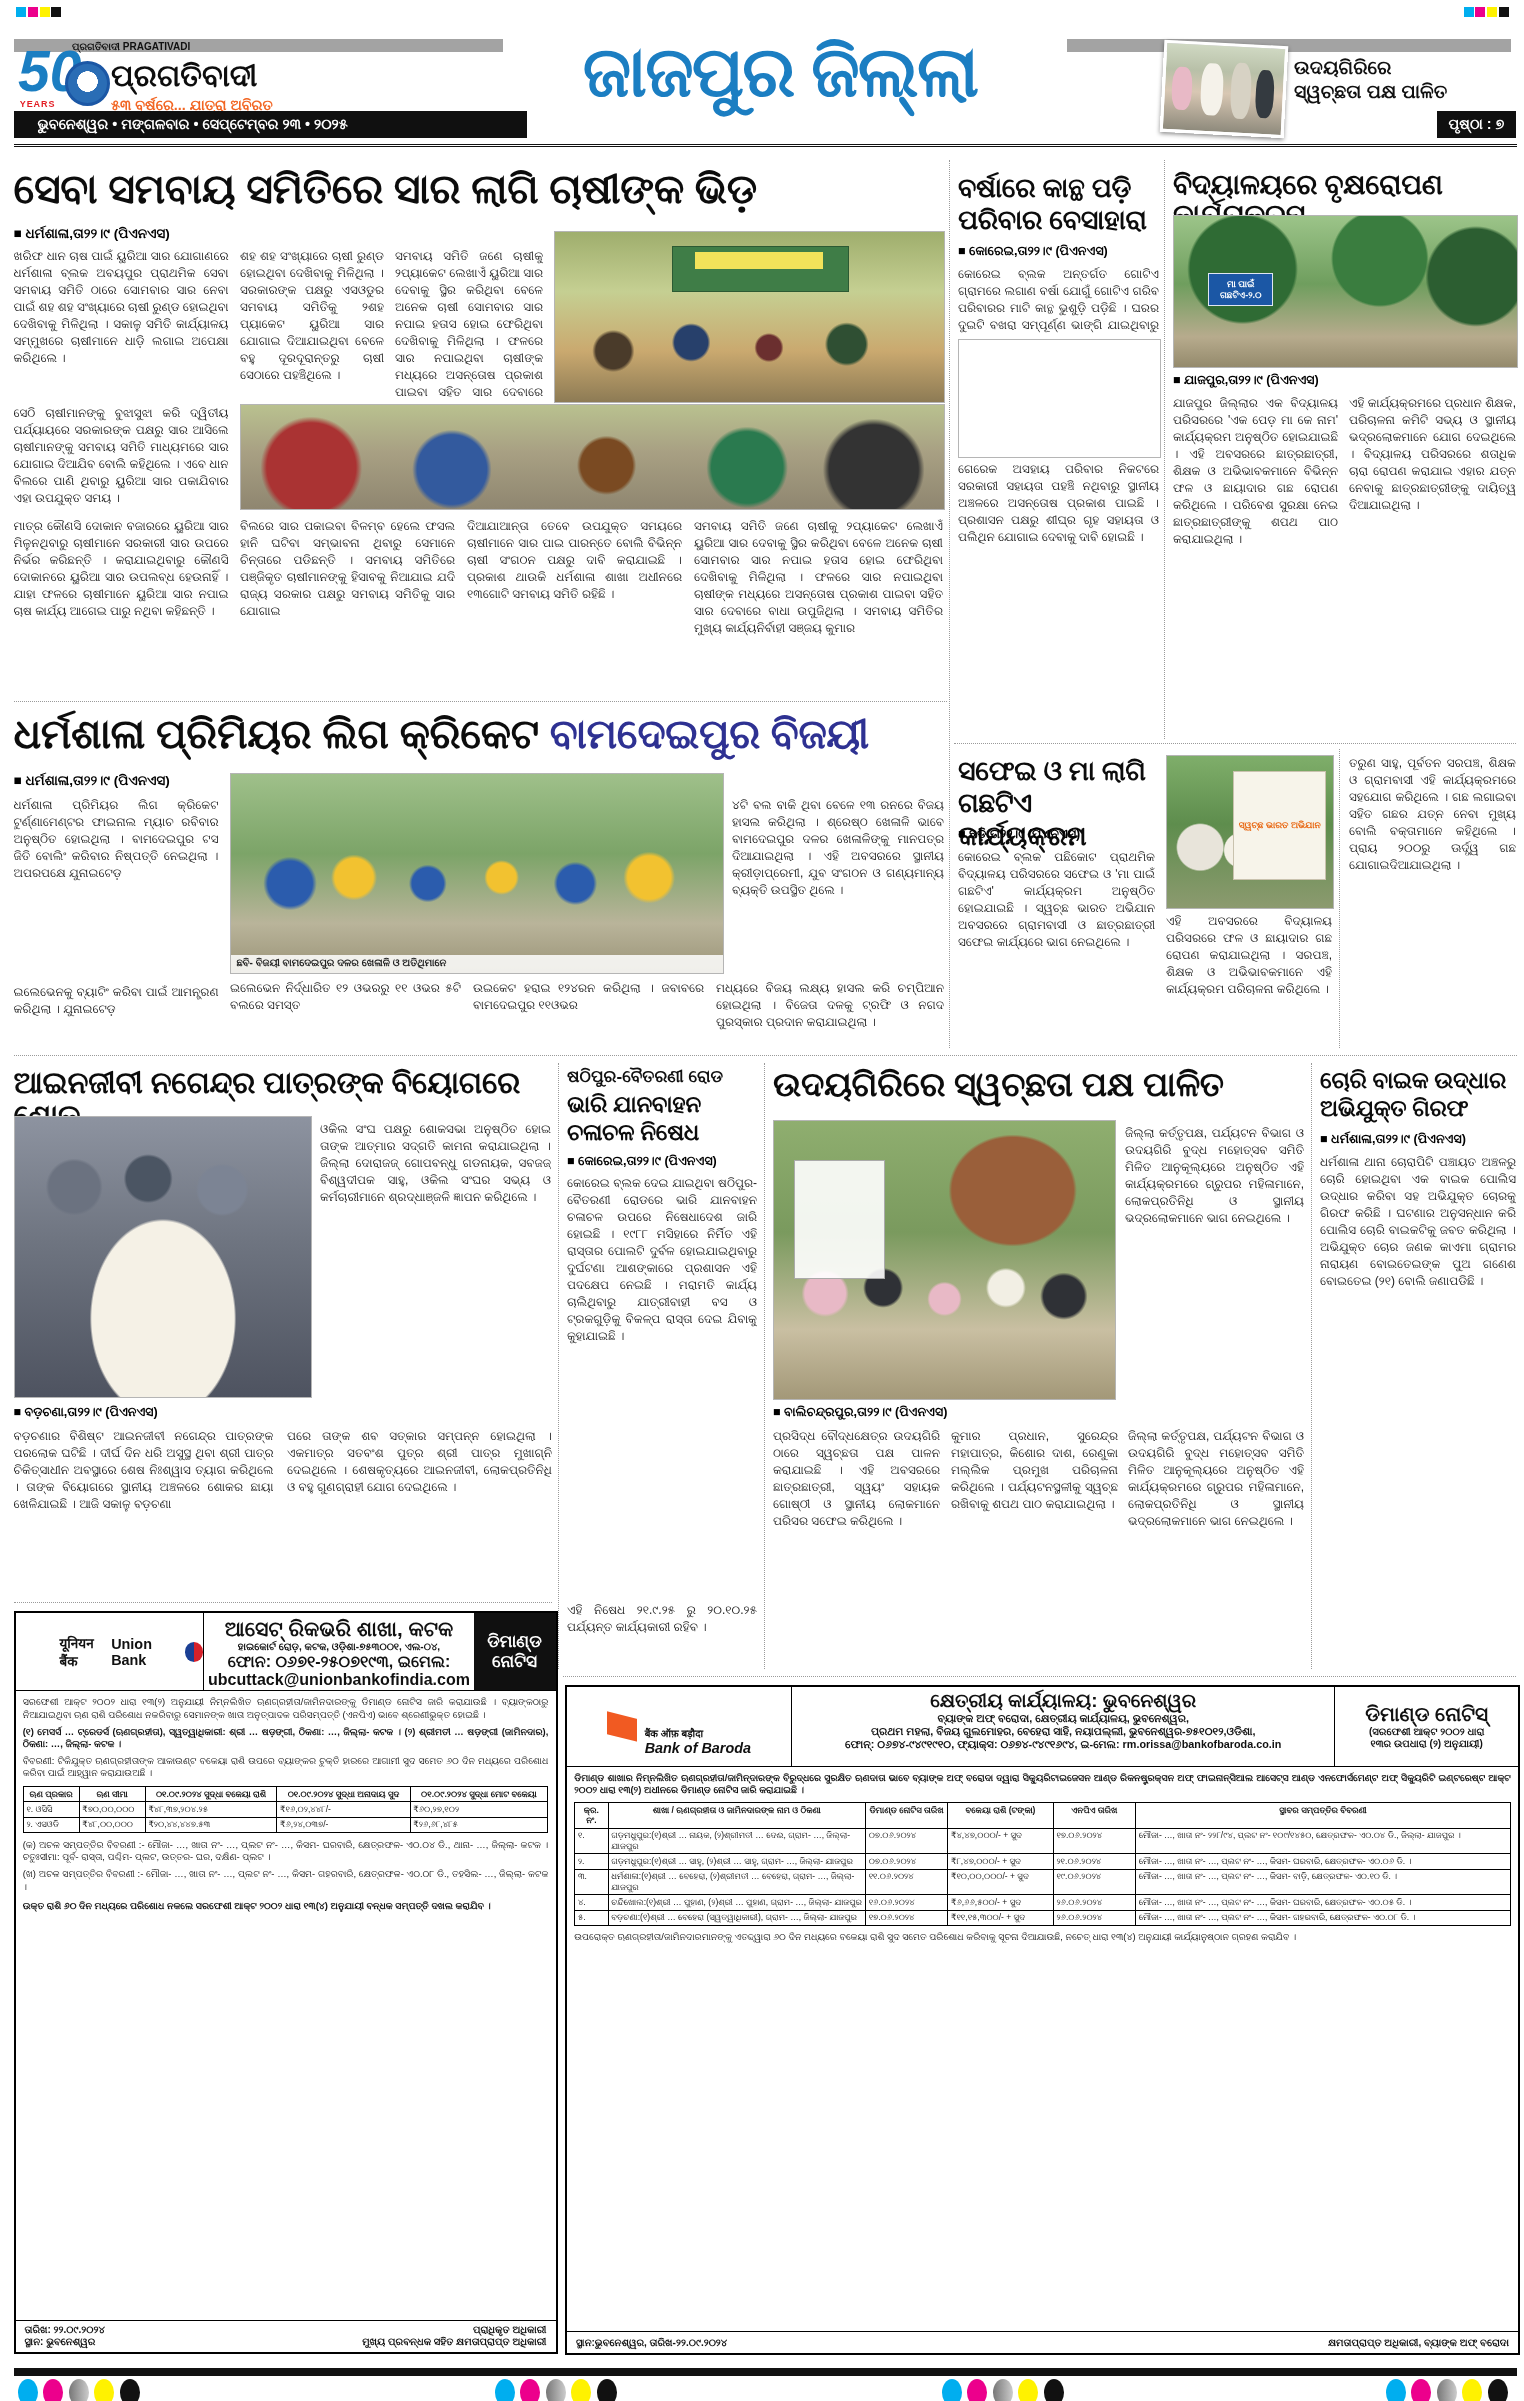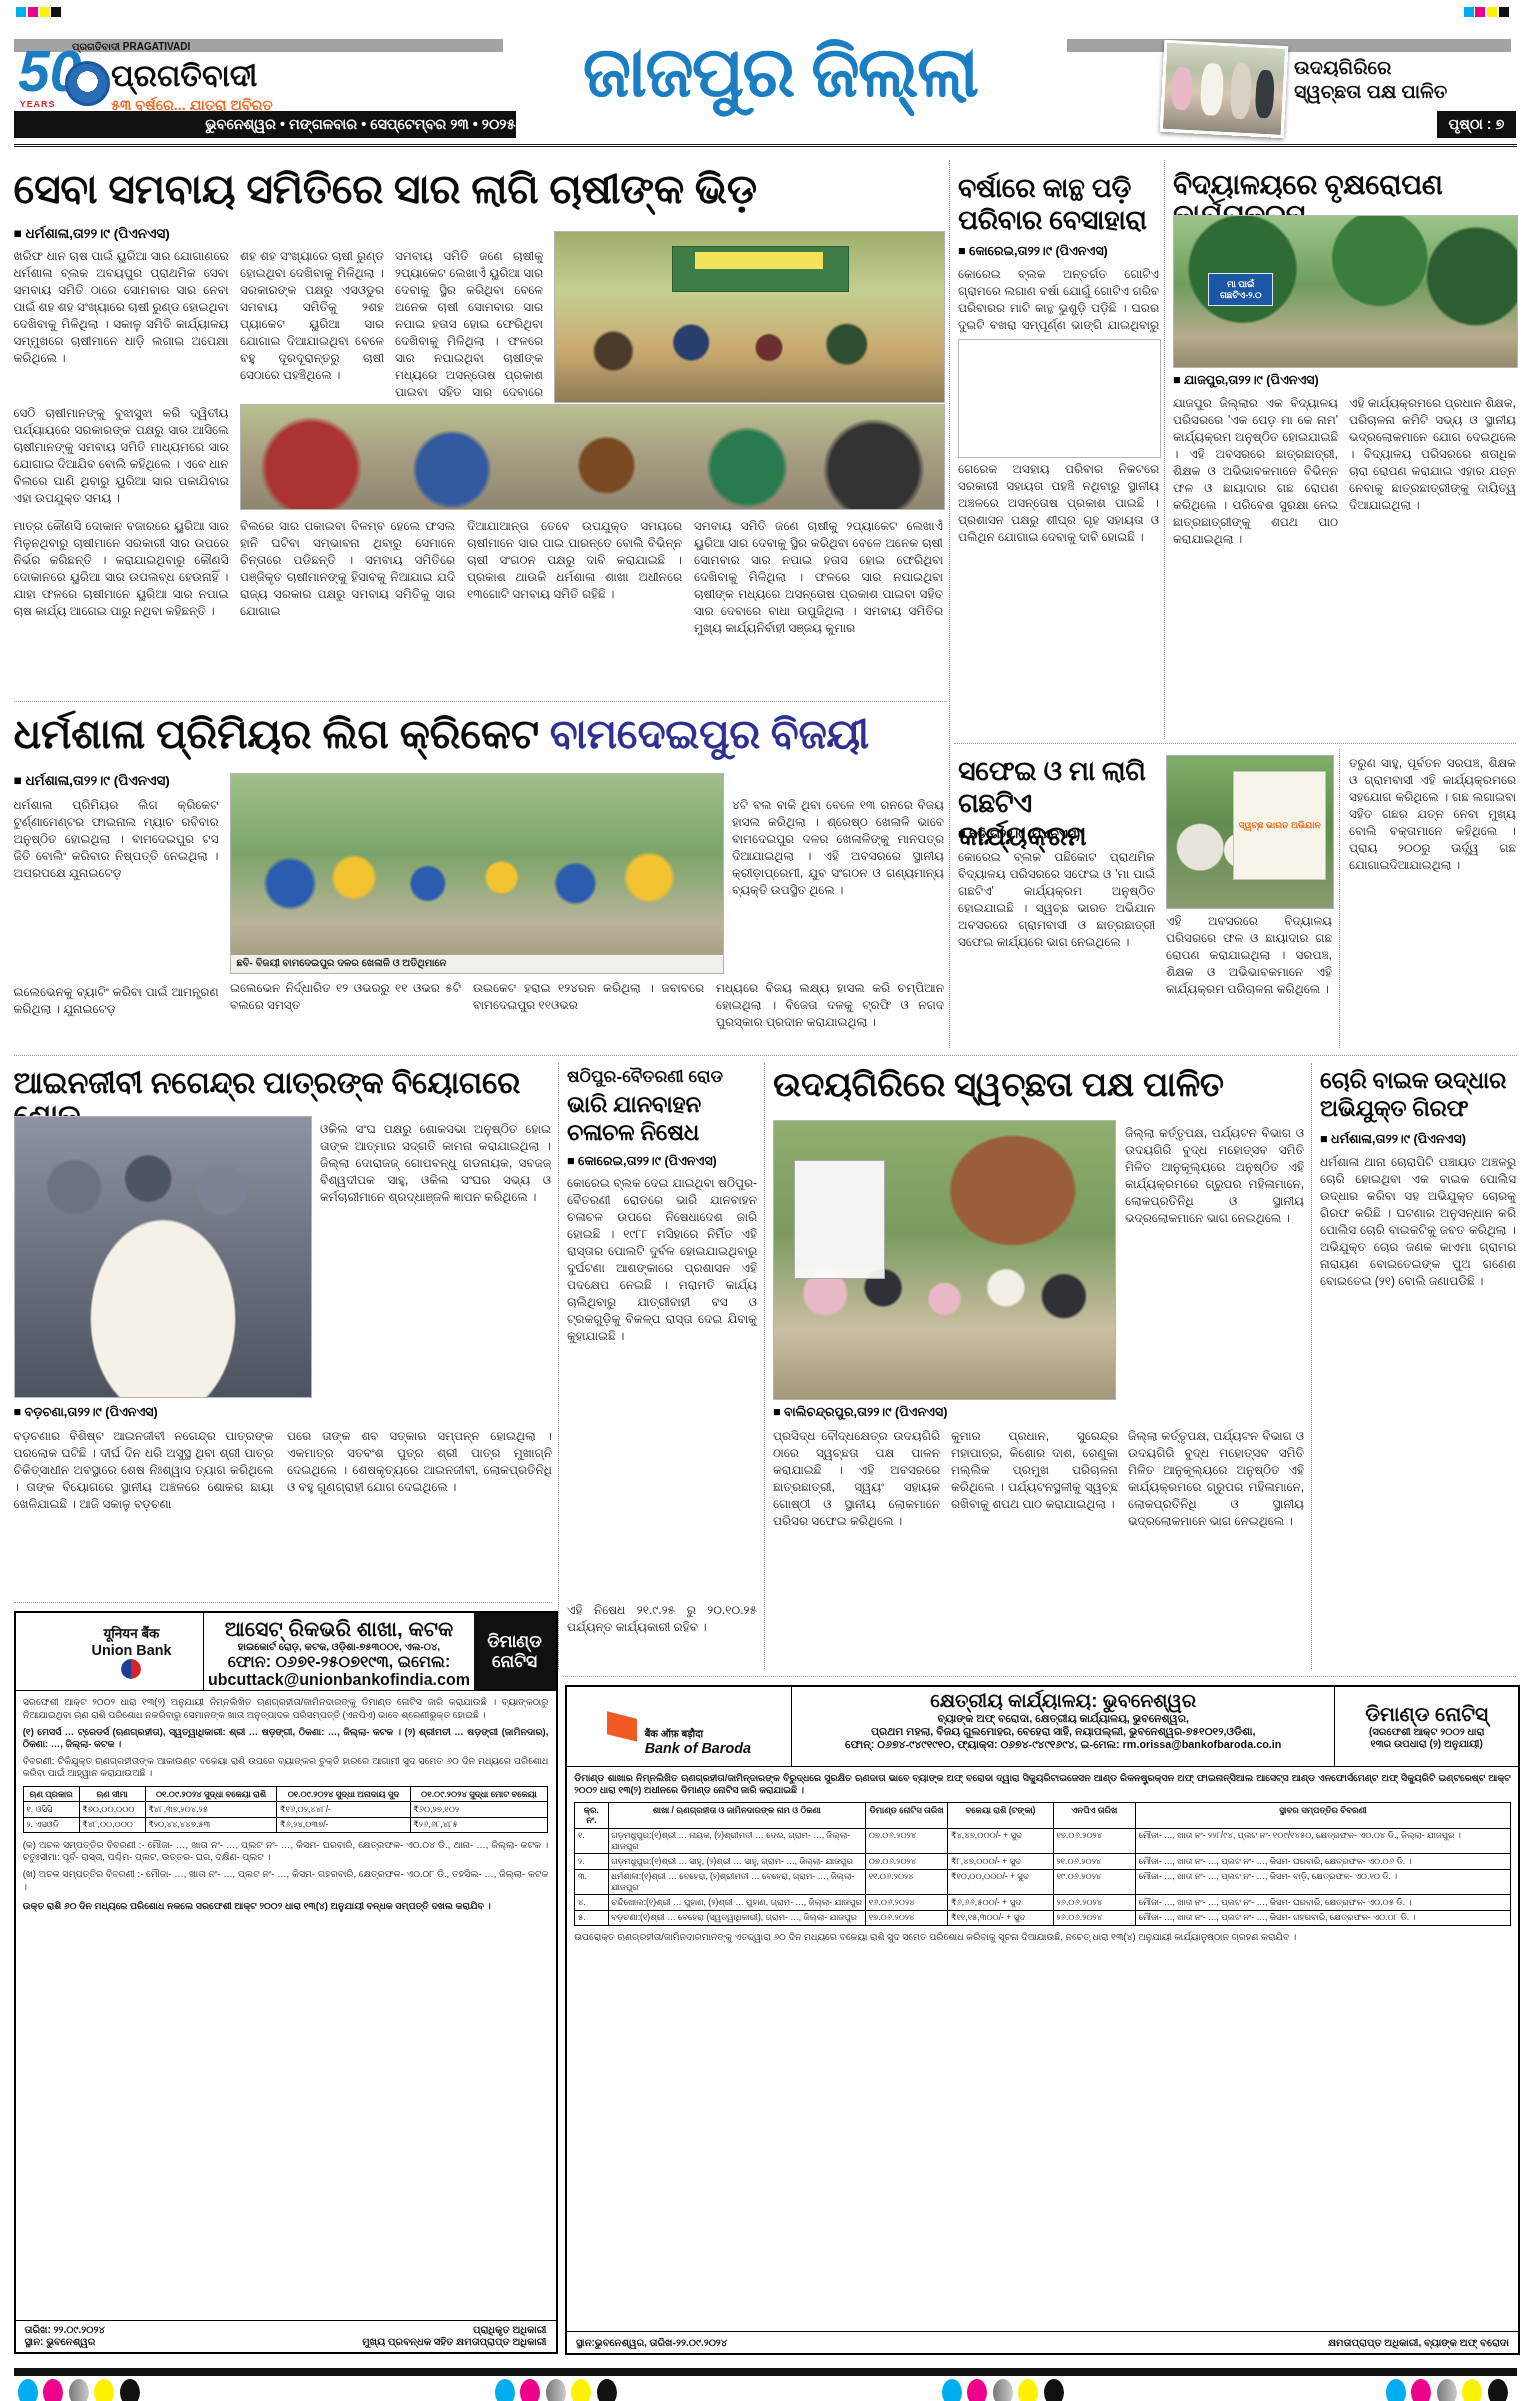--- a/index.html
+++ b/index.html
@@ -62,21 +62,21 @@
     <span class="abs" style="left:7.2px;top:23px;width:20px;height:43px;border-radius:40%;background:#e8b9c6;"></span>
     <span class="abs" style="left:36px;top:18px;width:21.5px;height:52px;border-radius:40%;background:#f5f2ea;"></span>
     <span class="abs" style="left:66px;top:16px;width:20px;height:56px;border-radius:40%;background:#d7d2c4;"></span>
     <span class="abs" style="left:91px;top:21.5px;width:18px;height:48px;border-radius:40%;background:#343a40;"></span>
   </div>
   <div class="abs" style="left:1294px;top:56px;width:215px;font-size:19px;font-weight:800;line-height:1.25;">
     <div>ଉଦୟଗିରିରେ</div>
     <div>ସ୍ୱଚ୍ଛତା ପକ୍ଷ ପାଳିତ</div>
   </div>
 
-  <div class="abs blackbar" style="left:13.5px;top:111px;width:489px;height:27px;padding-left:13px;font-size:14.4px;font-weight:700;justify-content:flex-end;">
+  <div class="abs blackbar" style="left:13.5px;top:111px;width:489px;height:27px;padding-left:24px;font-size:14.4px;font-weight:700;">
     <span>ଭୁବନେଶ୍ୱର • ମଙ୍ଗଳବାର • ସେପ୍ଟେମ୍ବର ୨୩ • ୨୦୨୫</span>
   </div>
   <div class="abs blackbar" style="left:1437px;top:111px;width:79px;height:27px;justify-content:center;font-size:14.4px;font-weight:700;">
     <span>ପୃଷ୍ଠା : ୭</span>
   </div>
 
   <div class="abs" style="left:13.5px;top:144px;width:1503px;height:0;border-top:3.6px double #111;"></div>
 
   <div class="dotv" style="left:949px;top:160px;height:888px;"></div>
   <div class="dotv" style="left:1164px;top:160px;height:579px;"></div>
@@ -226,21 +226,21 @@
     <div>ଅଭିଯୁକ୍ତ ଗିରଫ</div>
   </div>
   <div class="abs dl" style="left:1320px;top:1132px;font-size:12.6px;">■ ଧର୍ମଶାଳା,ତା୨୨।୯ (ପିଏନଏସ)</div>
   <div class="col" style="left:1320px;top:1154px;width:196px;height:515px;">ଧର୍ମଶାଳା ଥାନା ଚୋରାପିଟି ପଞ୍ଚାୟତ ଅଞ୍ଚଳରୁ ଚୋରି ହୋଇଥିବା ଏକ ବାଇକ ପୋଲିସ ଉଦ୍ଧାର କରିବା ସହ ଅଭିଯୁକ୍ତ ଚୋରକୁ ଗିରଫ କରିଛି । ଘଟଣାର ଅନୁସନ୍ଧାନ କରି ପୋଲିସ ଚୋରି ବାଇକଟିକୁ ଜବତ କରିଥିଲା । ଅଭିଯୁକ୍ତ ଚୋର ଜଣକ କାଏମା ଗ୍ରାମର ନାରାୟଣ ବୋଇତେଇଙ୍କ ପୁଅ ଗଣେଶ ବୋଇତେଇ (୨୧) ବୋଲି ଜଣାପଡିଛି ।</div>
 
   <div class="doth" style="left:13.5px;top:1602px;width:538px;"></div>
   <div class="doth" style="left:563px;top:1676px;width:953px;"></div>
 
   <div class="noticebox" style="left:13.5px;top:1611px;width:540px;height:739px;">
     <div style="display:flex;border-bottom:1.8px solid #000;height:77px;">
-      <div style="width:151px;border-right:1.8px solid #000;display:flex;flex-direction:column;align-items:center;justify-content:center;margin-left:44px;">
+      <div style="width:151px;border-right:1.8px solid #000;display:flex;flex-direction:row;align-items:center;justify-content:center;margin-left:44px;">
         <span style="font-size:13.5px;font-weight:800;">यूनियन बैंक</span>
         <span style="font-size:14.4px;font-weight:800;">Union Bank</span>
         <span style="width:20px;height:20px;border-radius:50%;background:conic-gradient(#d6212a 0 50%,#1b3f94 50% 100%);margin-top:1.8px;"></span>
       </div>
       <div style="flex:1;text-align:center;padding:3.6px 3.6px;">
         <div style="font-size:20.6px;font-weight:800;">ଆସେଟ୍ ରିକଭରି ଶାଖା, କଟକ</div>
         <div style="font-size:10px;font-weight:700;">ହାଇକୋର୍ଟ ରୋଡ଼, କଟକ, ଓଡ଼ିଶା-୭୫୩୦୦୧, ଏଲ-୦୪,</div>
         <div style="font-size:16px;font-weight:700;">ଫୋନ: ୦୬୭୧-୨୫୦୭୧୯୩, ଇମେଲ: ubcuttack@unionbankofindia.com</div>
       </div>
       <div style="width:86px;background:#101010;color:#fff;display:flex;flex-direction:column;align-items:center;justify-content:center;font-size:17px;font-weight:800;">

